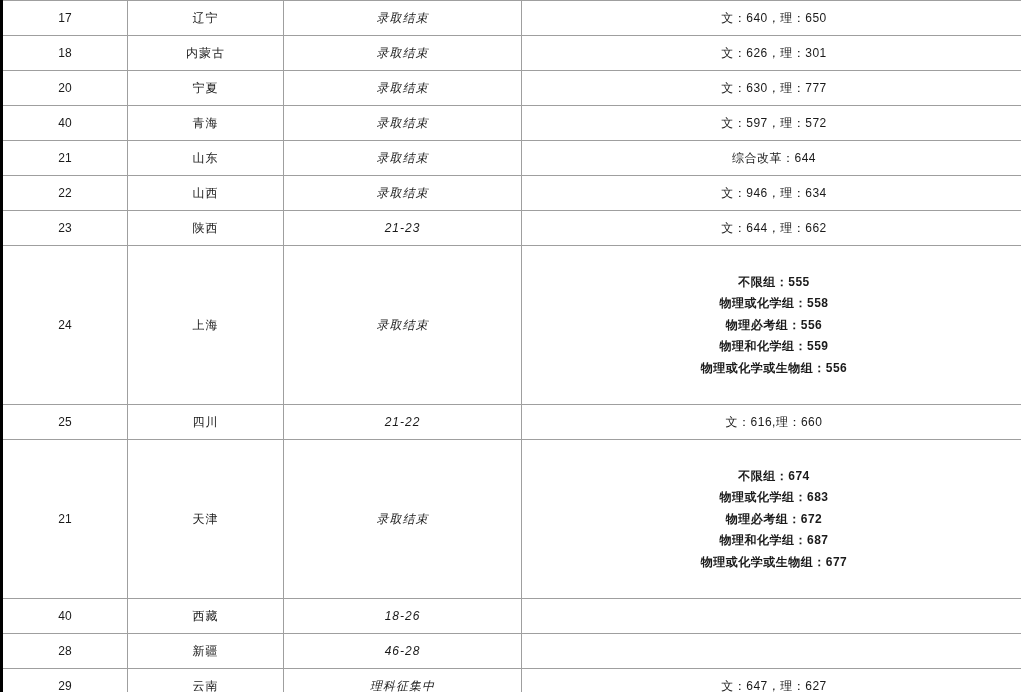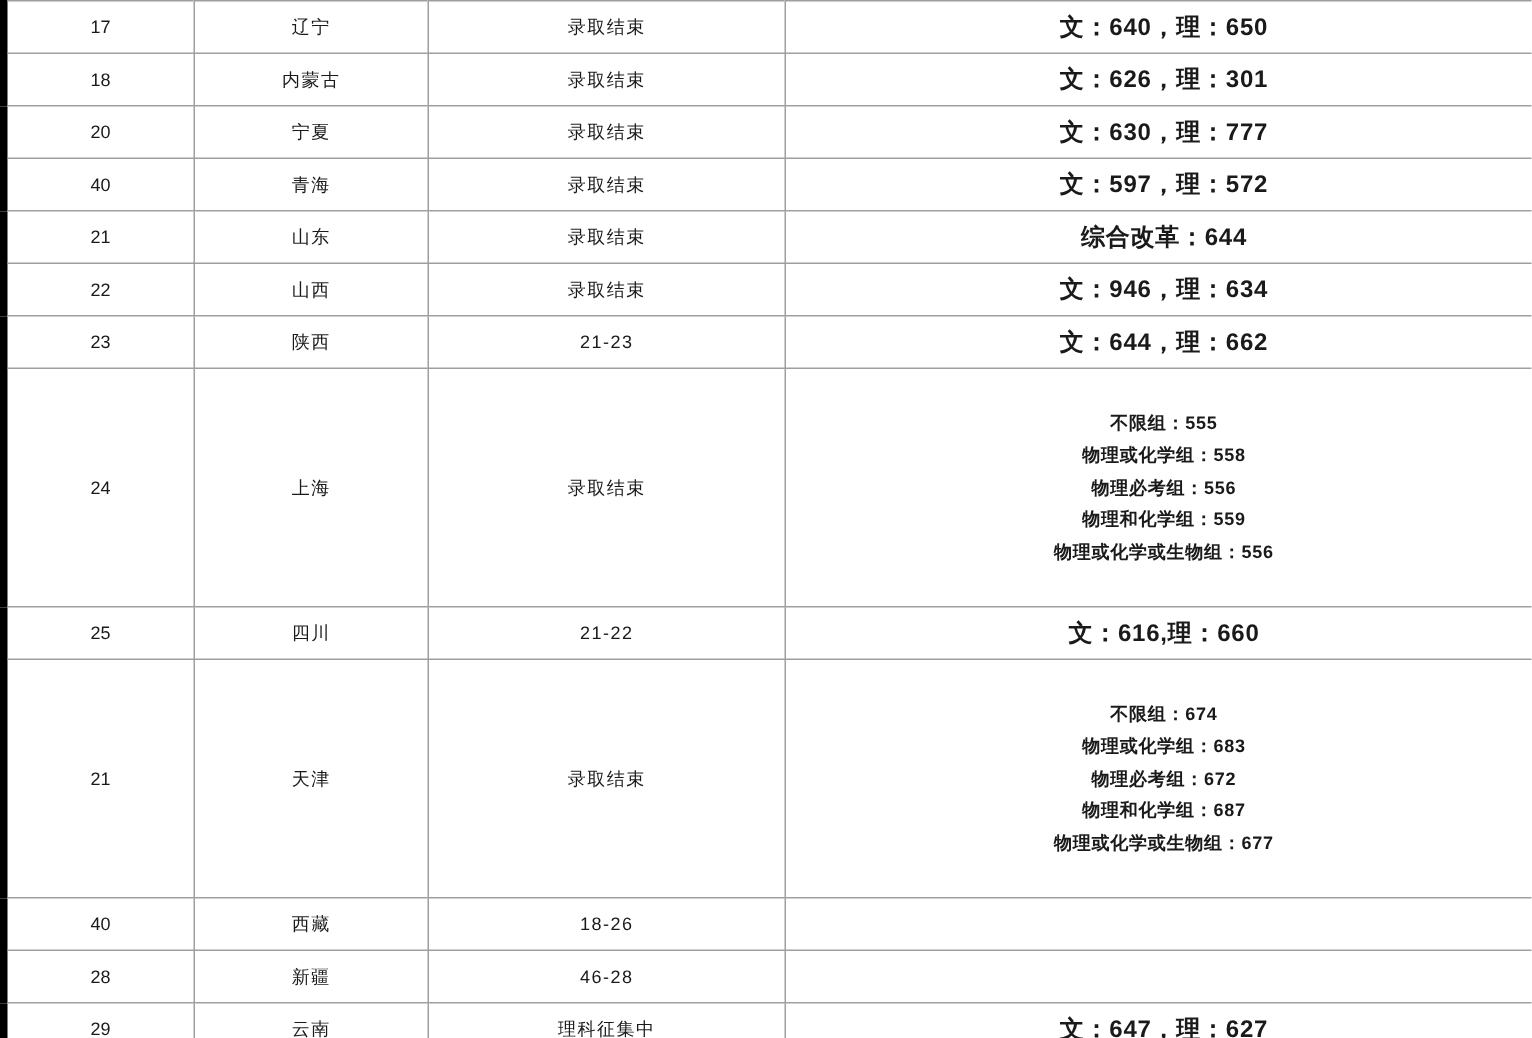--- a/index.html
+++ b/index.html
@@ -24,29 +24,30 @@
     border-right: 1px solid #9f9f9f;
     border-bottom: 1px solid #9f9f9f;
     text-align: center;
     vertical-align: middle;
     font-size: 12px;
     color: #1a1a1a;
     padding: 0;
   }
   table.admission-table td.col-index {
     width: 124px;
-    border-left: 5px solid #000000;
+    border-left: 3px solid #000000;
   }
   table.admission-table td.col-province {
     width: 155px;
     letter-spacing: 1px;
   }
   table.admission-table td.col-status {
     width: 237px;
     letter-spacing: 1px;
+    font-style: italic;
   }
   table.admission-table td.col-score {
     width: 504px;
     font-weight: bold;
     letter-spacing: 0.5px;
   }
   tr.row-single td {
     height: 34px;
   }
   tr.row-multi td {
@@ -59,22 +60,22 @@
     gap: 7px;
     padding: 6px 0;
   }
   .score-lines span {
     display: block;
     line-height: 1.2;
     font-weight: bold;
     font-size: 12px;
   }
   .score-single {
-    font-weight: bold;
-    font-size: 16px;
+    font-weight: normal;
+    font-size: 12px;
   }
 </style>
 </head>
 <body>
 
 <table class="admission-table">
   <tbody>
 
     <tr class="row-single">
       <td class="col-index">17</td>

